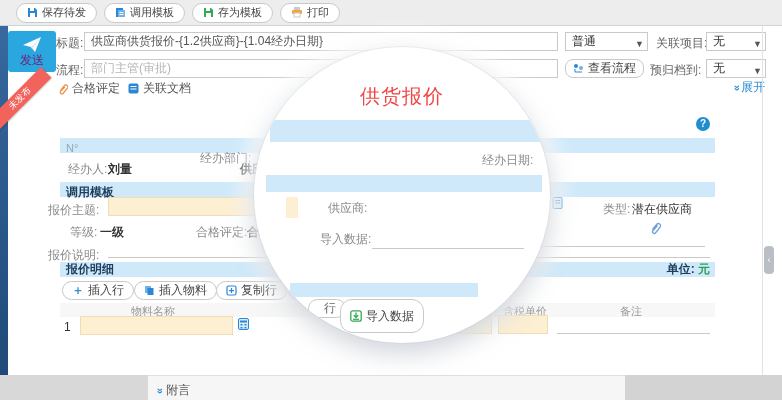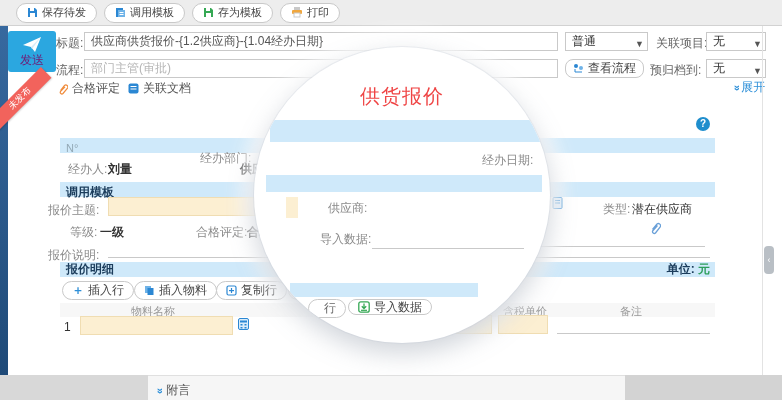--- a/index.html
+++ b/index.html
@@ -271,21 +271,21 @@
     <span class="lbl abs" style="left:228px;top:105px;">经办日期:</span>
     <div class="abs" style="left:12px;top:128px;width:276px;height:17px;background:#cfe9fa;"></div>
     <div class="abs" style="left:32px;top:150px;width:12px;height:21px;background:#fcefd2;"></div>
     <span class="lbl abs" style="left:74px;top:153px;">供应商:</span>
     <span class="lbl abs" style="left:66px;top:184px;">导入数据:</span>
     <div class="uline" style="left:118px;top:185px;width:152px;height:16px;"></div>
     <div class="abs" style="left:36px;top:236px;width:188px;height:14px;background:#cfe9fa;"></div>
     <span class="pill abs" style="left:54px;top:252px;width:38px;justify-content:flex-end;">
       <span style="color:#666;">行</span>
     </span>
-    <span class="pill abs" style="left:94px;top:252px;height:16px;border-radius:12px;">
+    <span class="pill abs" style="left:86px;top:252px;height:34px;border-radius:12px;">
       <span>
           <svg width="12" height="12" viewBox="0 0 12 12">
             <rect x="0.8" y="0.8" width="10.4" height="10.4" rx="2" fill="none" stroke="#35a854" stroke-width="1.3"></rect>
             <path d="M6 2.5 L6 7 M3.8 5.2 L6 7.6 L8.2 5.2" stroke="#35a854" fill="none" stroke-width="1.3"></path>
             <rect x="3" y="8.7" width="6" height="1.2" fill="#35a854"></rect>
           </svg>
         </span>
       <span>导入数据</span>
     </span>
   </div>

